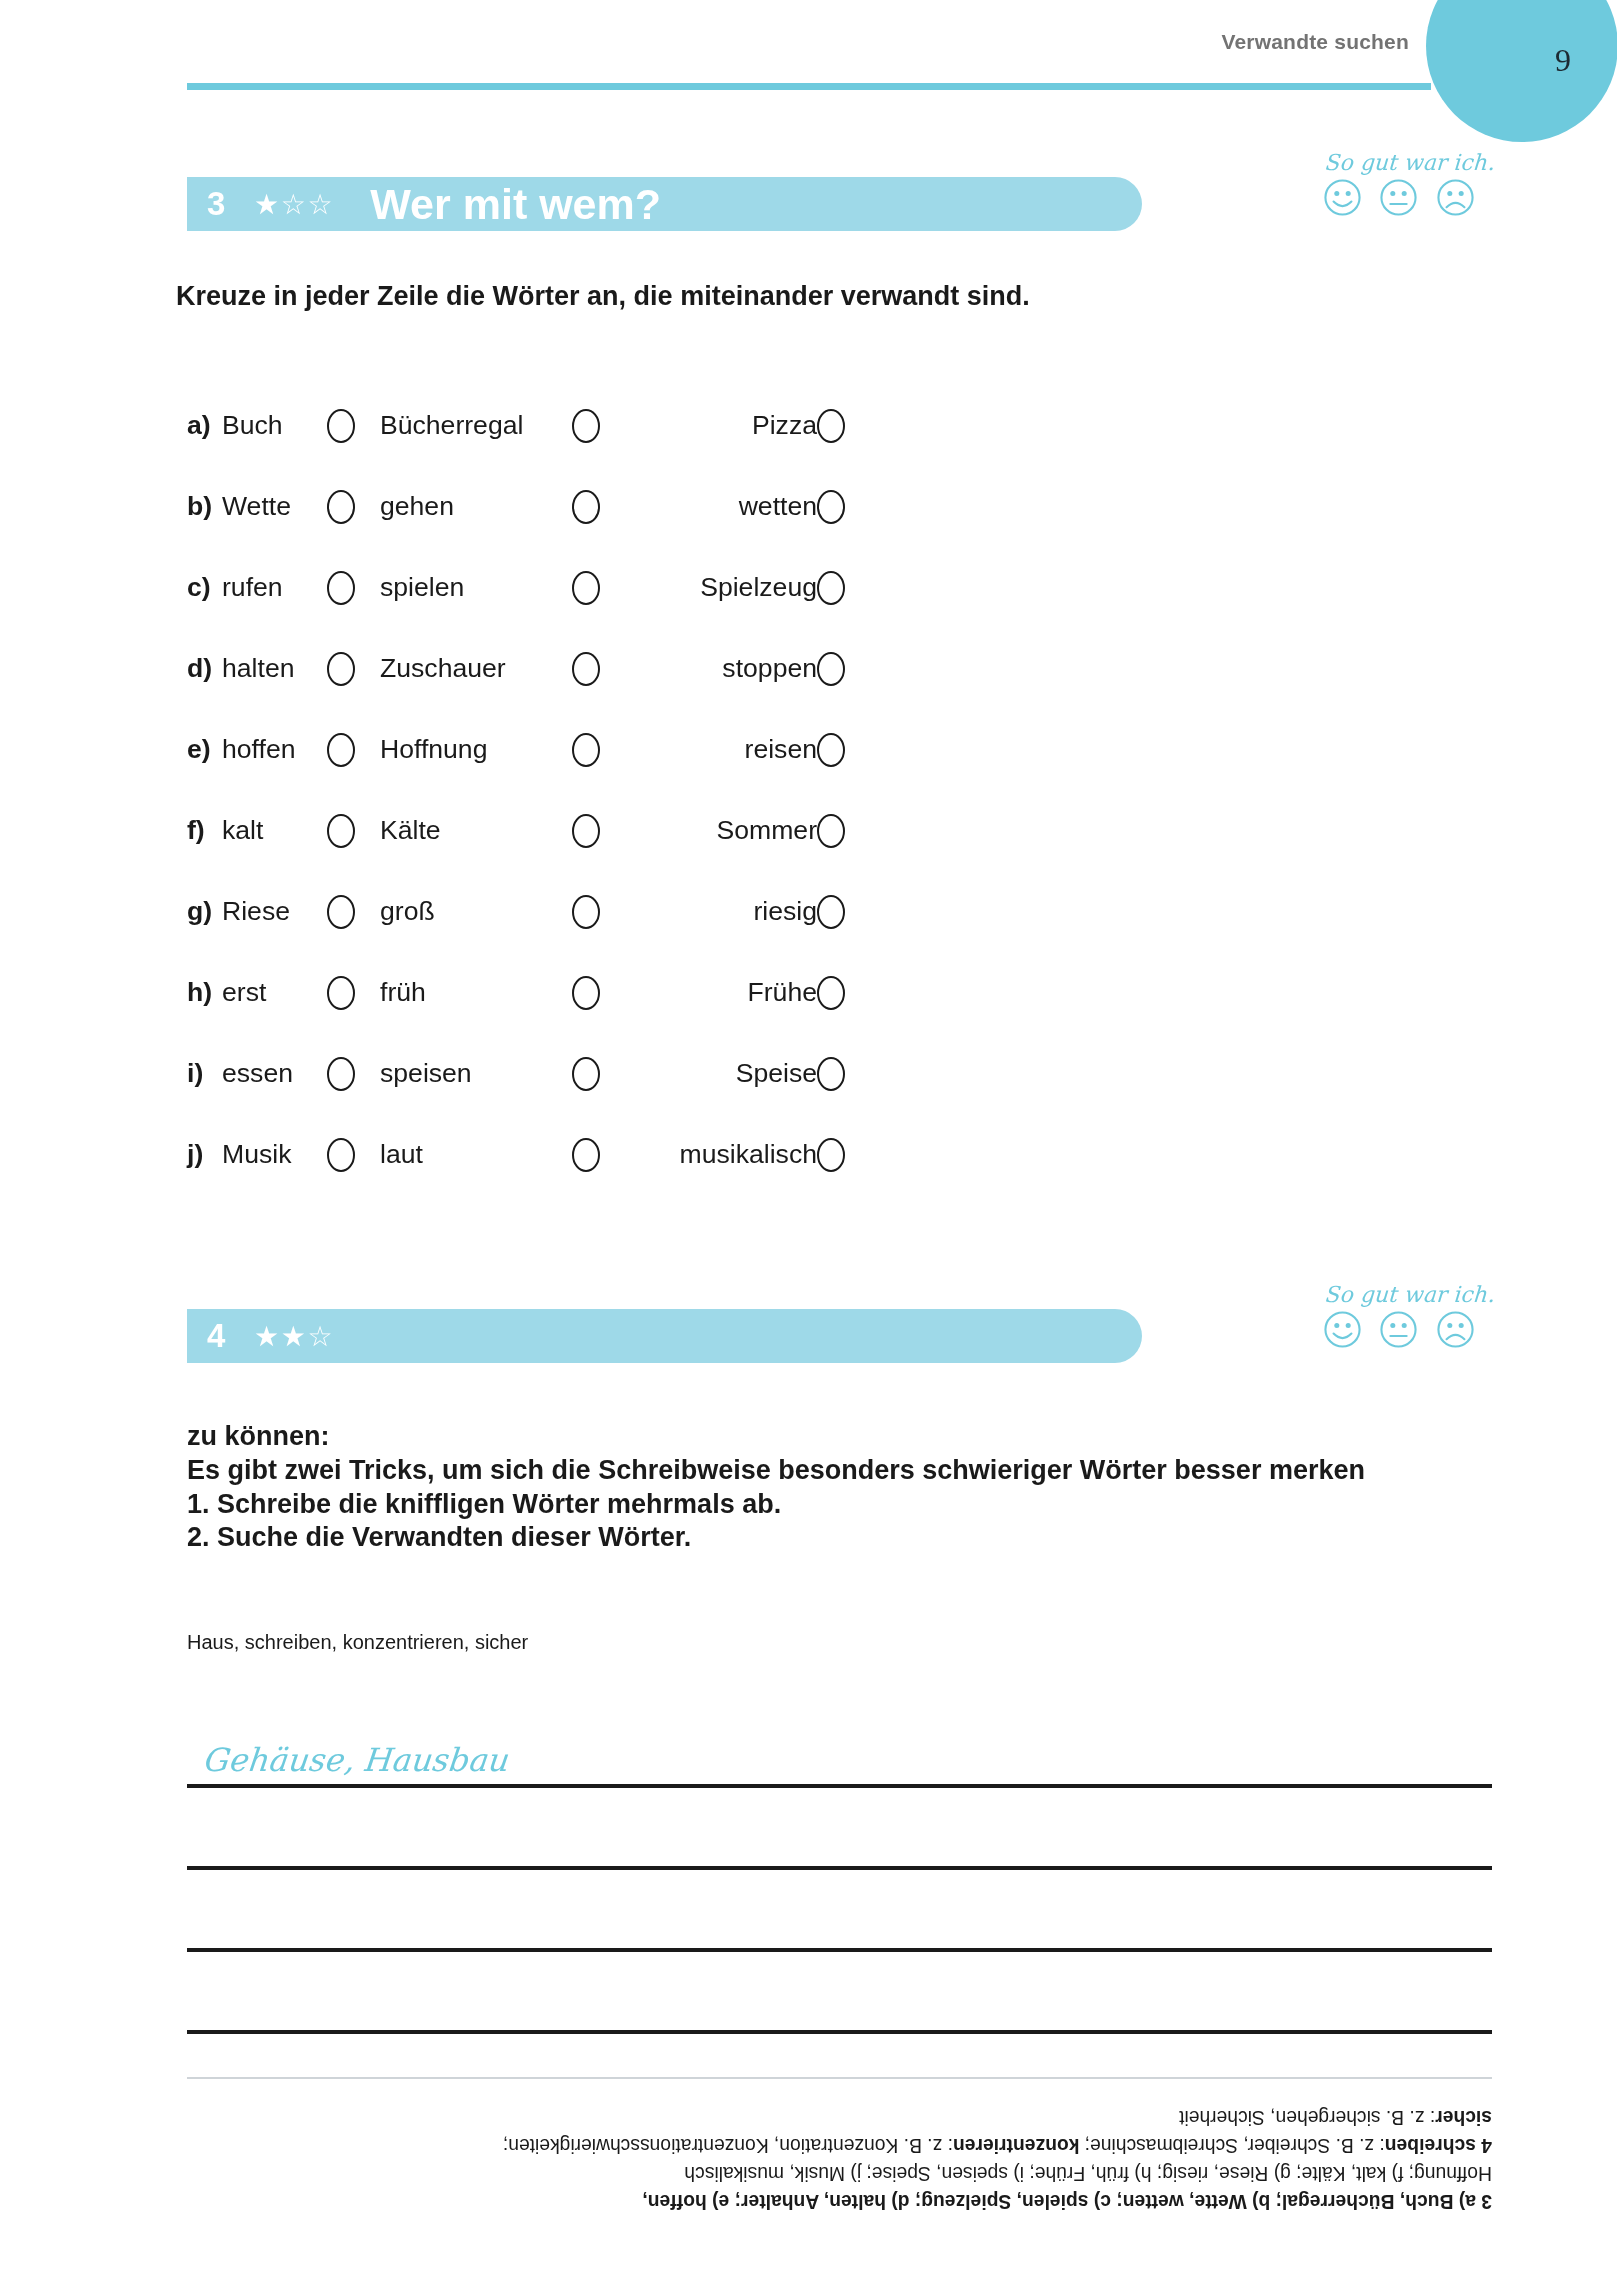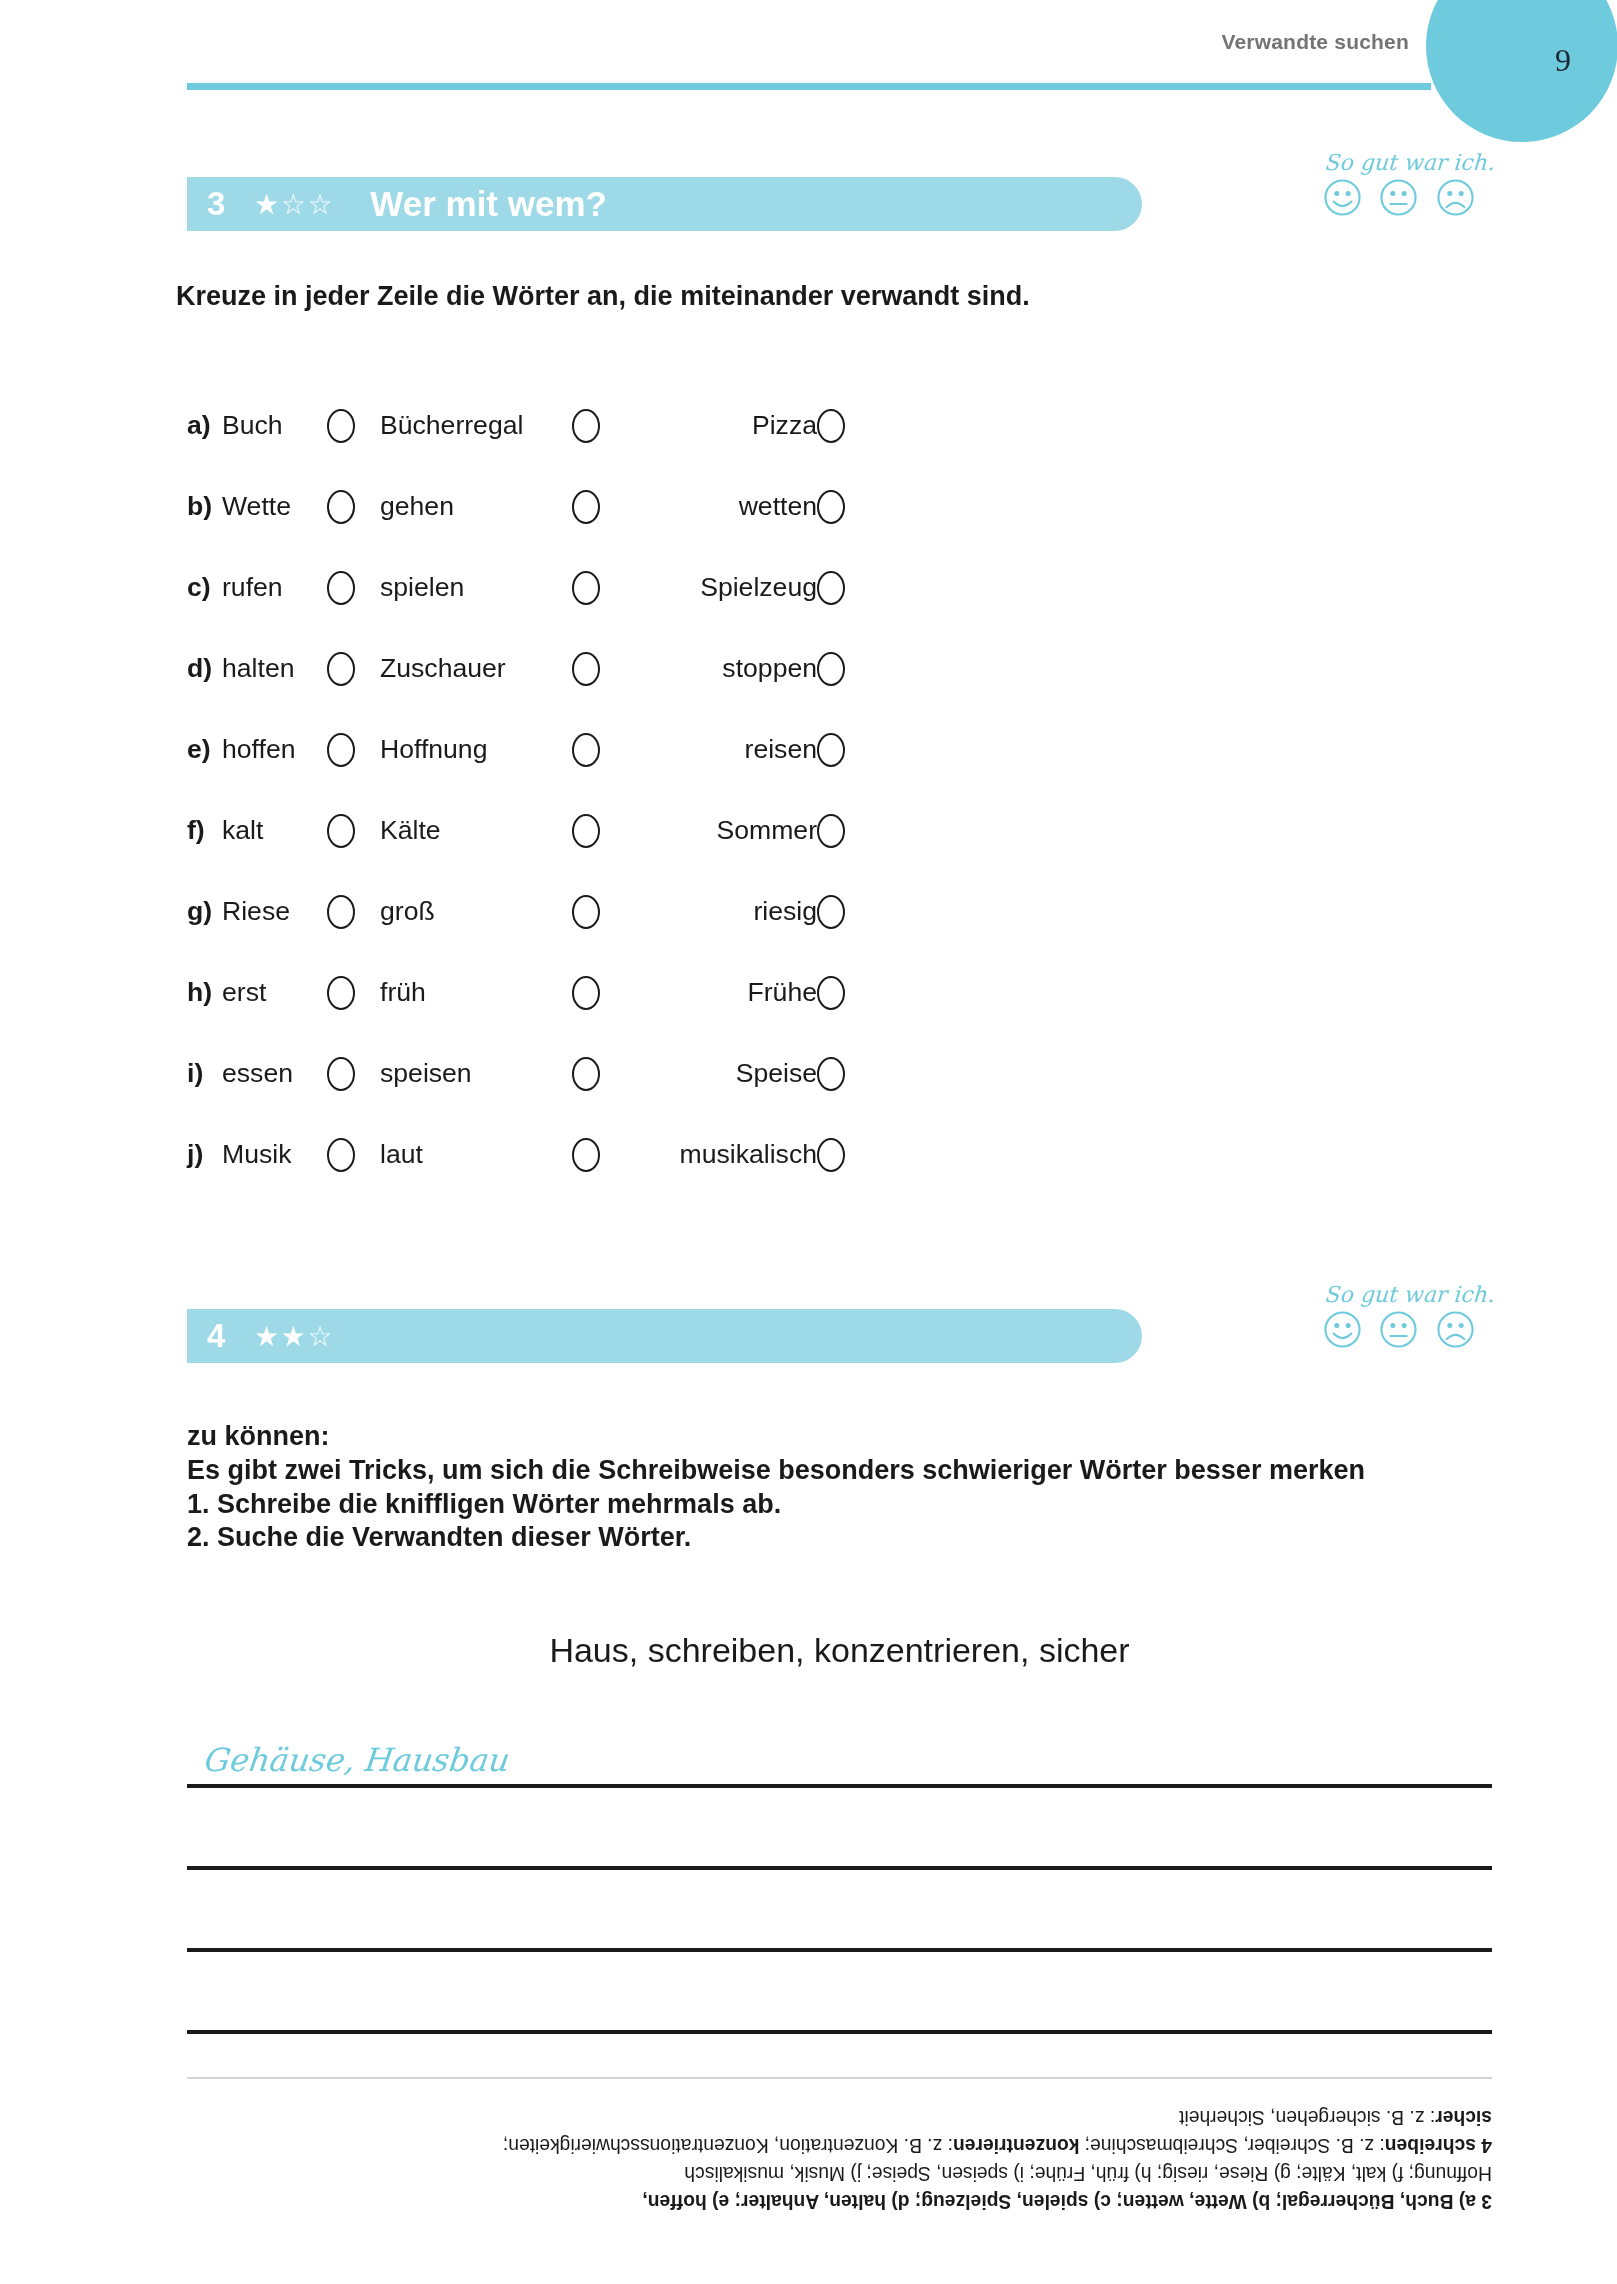--- a/index.html
+++ b/index.html
@@ -76,21 +76,21 @@
     width: 47px;
   }
   .ex-stars {
     font-size: 28px;
     letter-spacing: 1.6px;
     width: 109px;
     line-height: 1;
     padding-top: 1.6px;
   }
   .ex-title {
-    font-size: 35px;
+    font-size: 43px;
     font-weight: bold;
     margin-left: 7.3px;
     white-space: nowrap;
   }
 
   
   .rating {
     position: absolute;
     width: 201px;
   }
@@ -150,22 +150,21 @@
     width: 1305px;
     font-size: 27px;
     font-weight: bold;
     color: #1a1a1a;
     line-height: 1.25;
   }
   .wordlist {
     position: absolute;
     left: 187px;
     width: 1305px;
-    text-align: center;
-    font-size: 34px;
+    font-size: 20px;
     color: #1a1a1a;
   }
   .answer-lines { position: absolute; left: 187px; width: 1305px; }
   .ans-line {
     position: relative;
     height: 82px;
     border-bottom: 4px solid #1a1a1a;
   }
   .handwriting {
     position: absolute;

